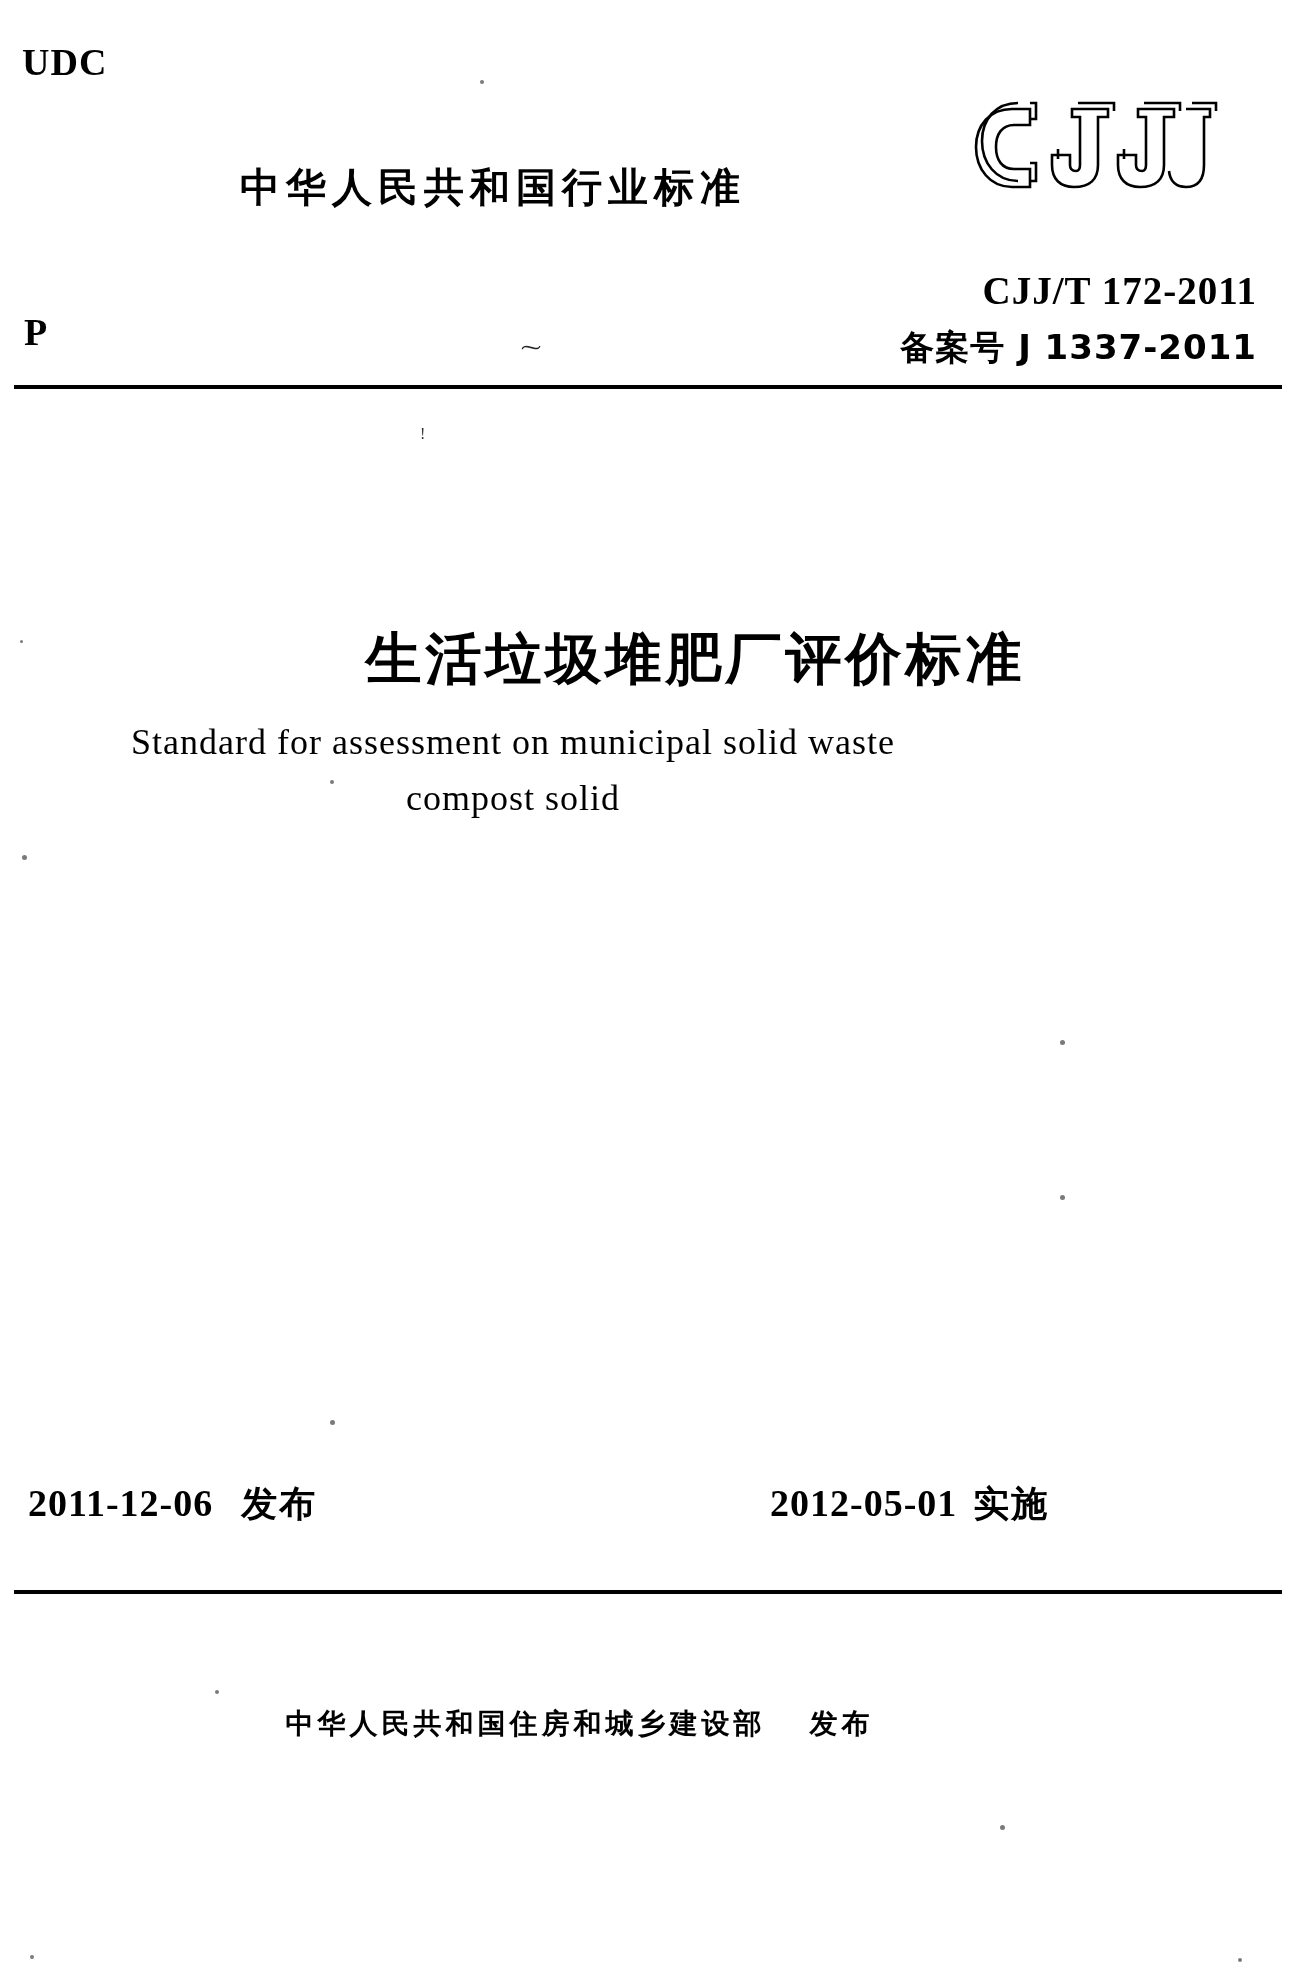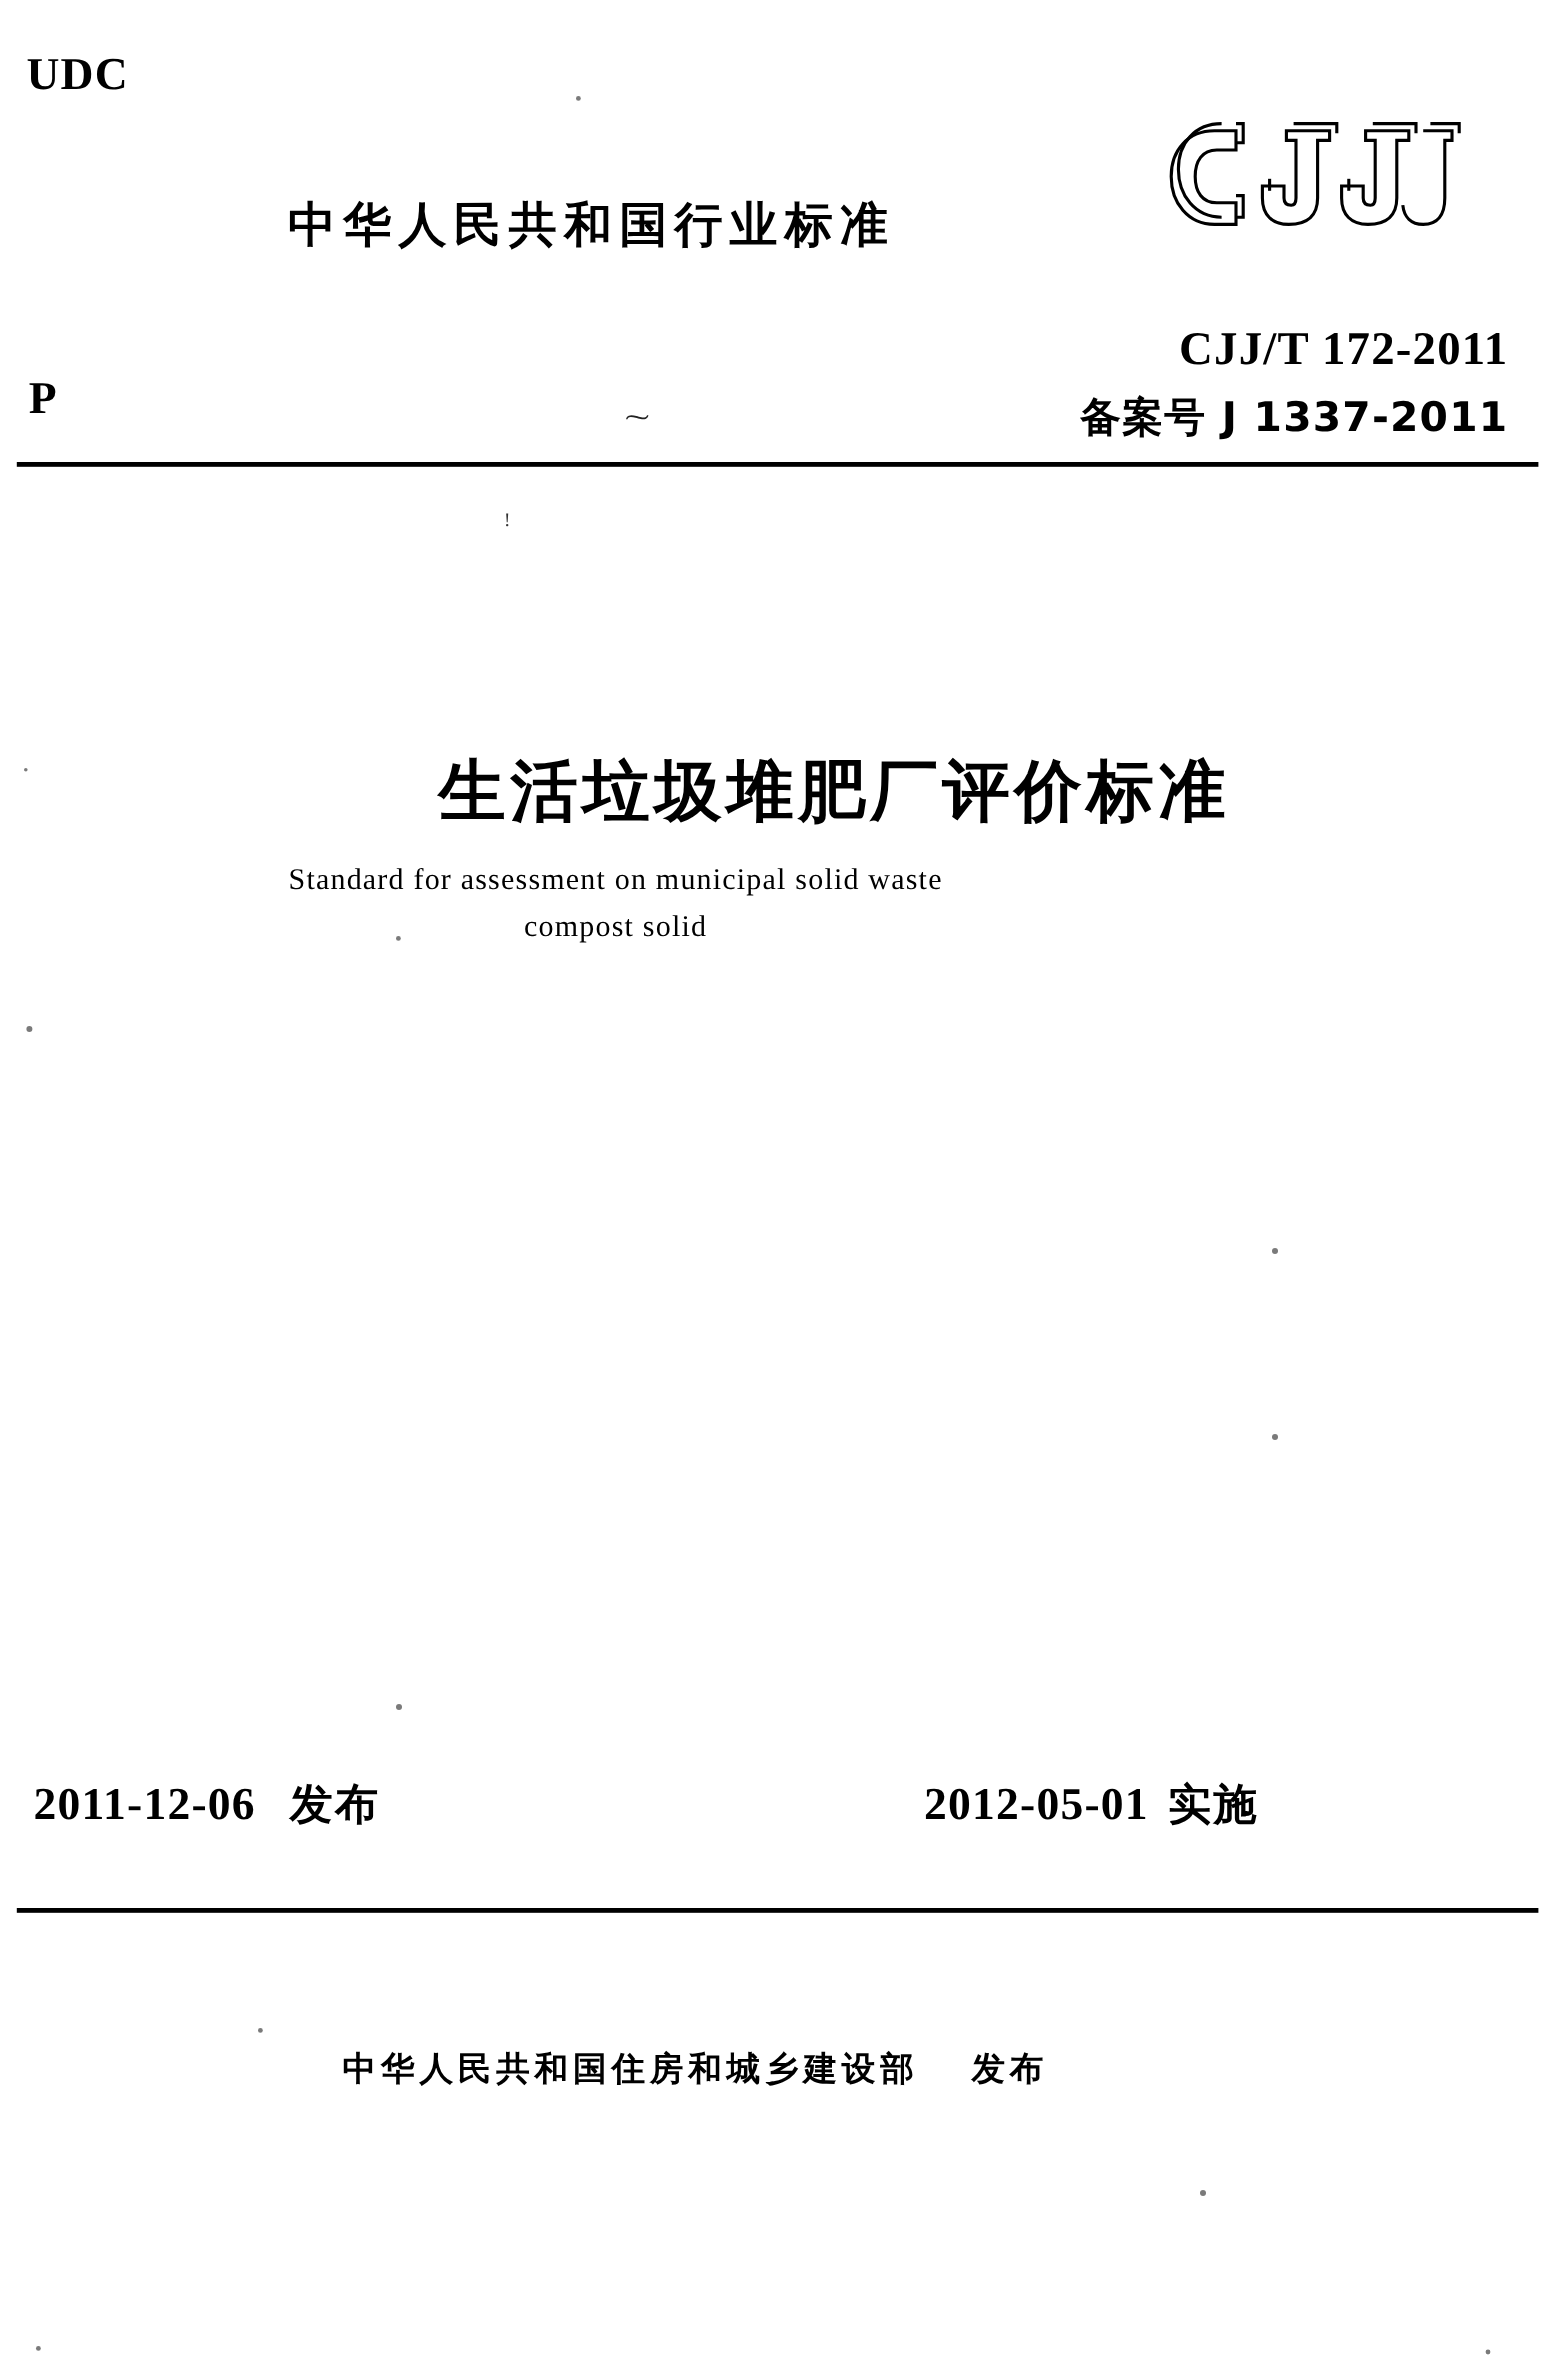--- a/index.html
+++ b/index.html
@@ -124,21 +124,21 @@
     padding-left: 48px;
   }
 
   .title-en {
     position: absolute;
     left: 0;
     top: 715px;
     width: 1026px;
     text-align: center;
     font-family: "Liberation Serif", serif;
-    font-size: 25px;
+    font-size: 36px;
     line-height: 1.55;
     letter-spacing: 1px;
   }
 
   
   .date-issue {
     position: absolute;
     left: 28px;
     top: 1480px;
     font-family: "Liberation Serif", serif;

